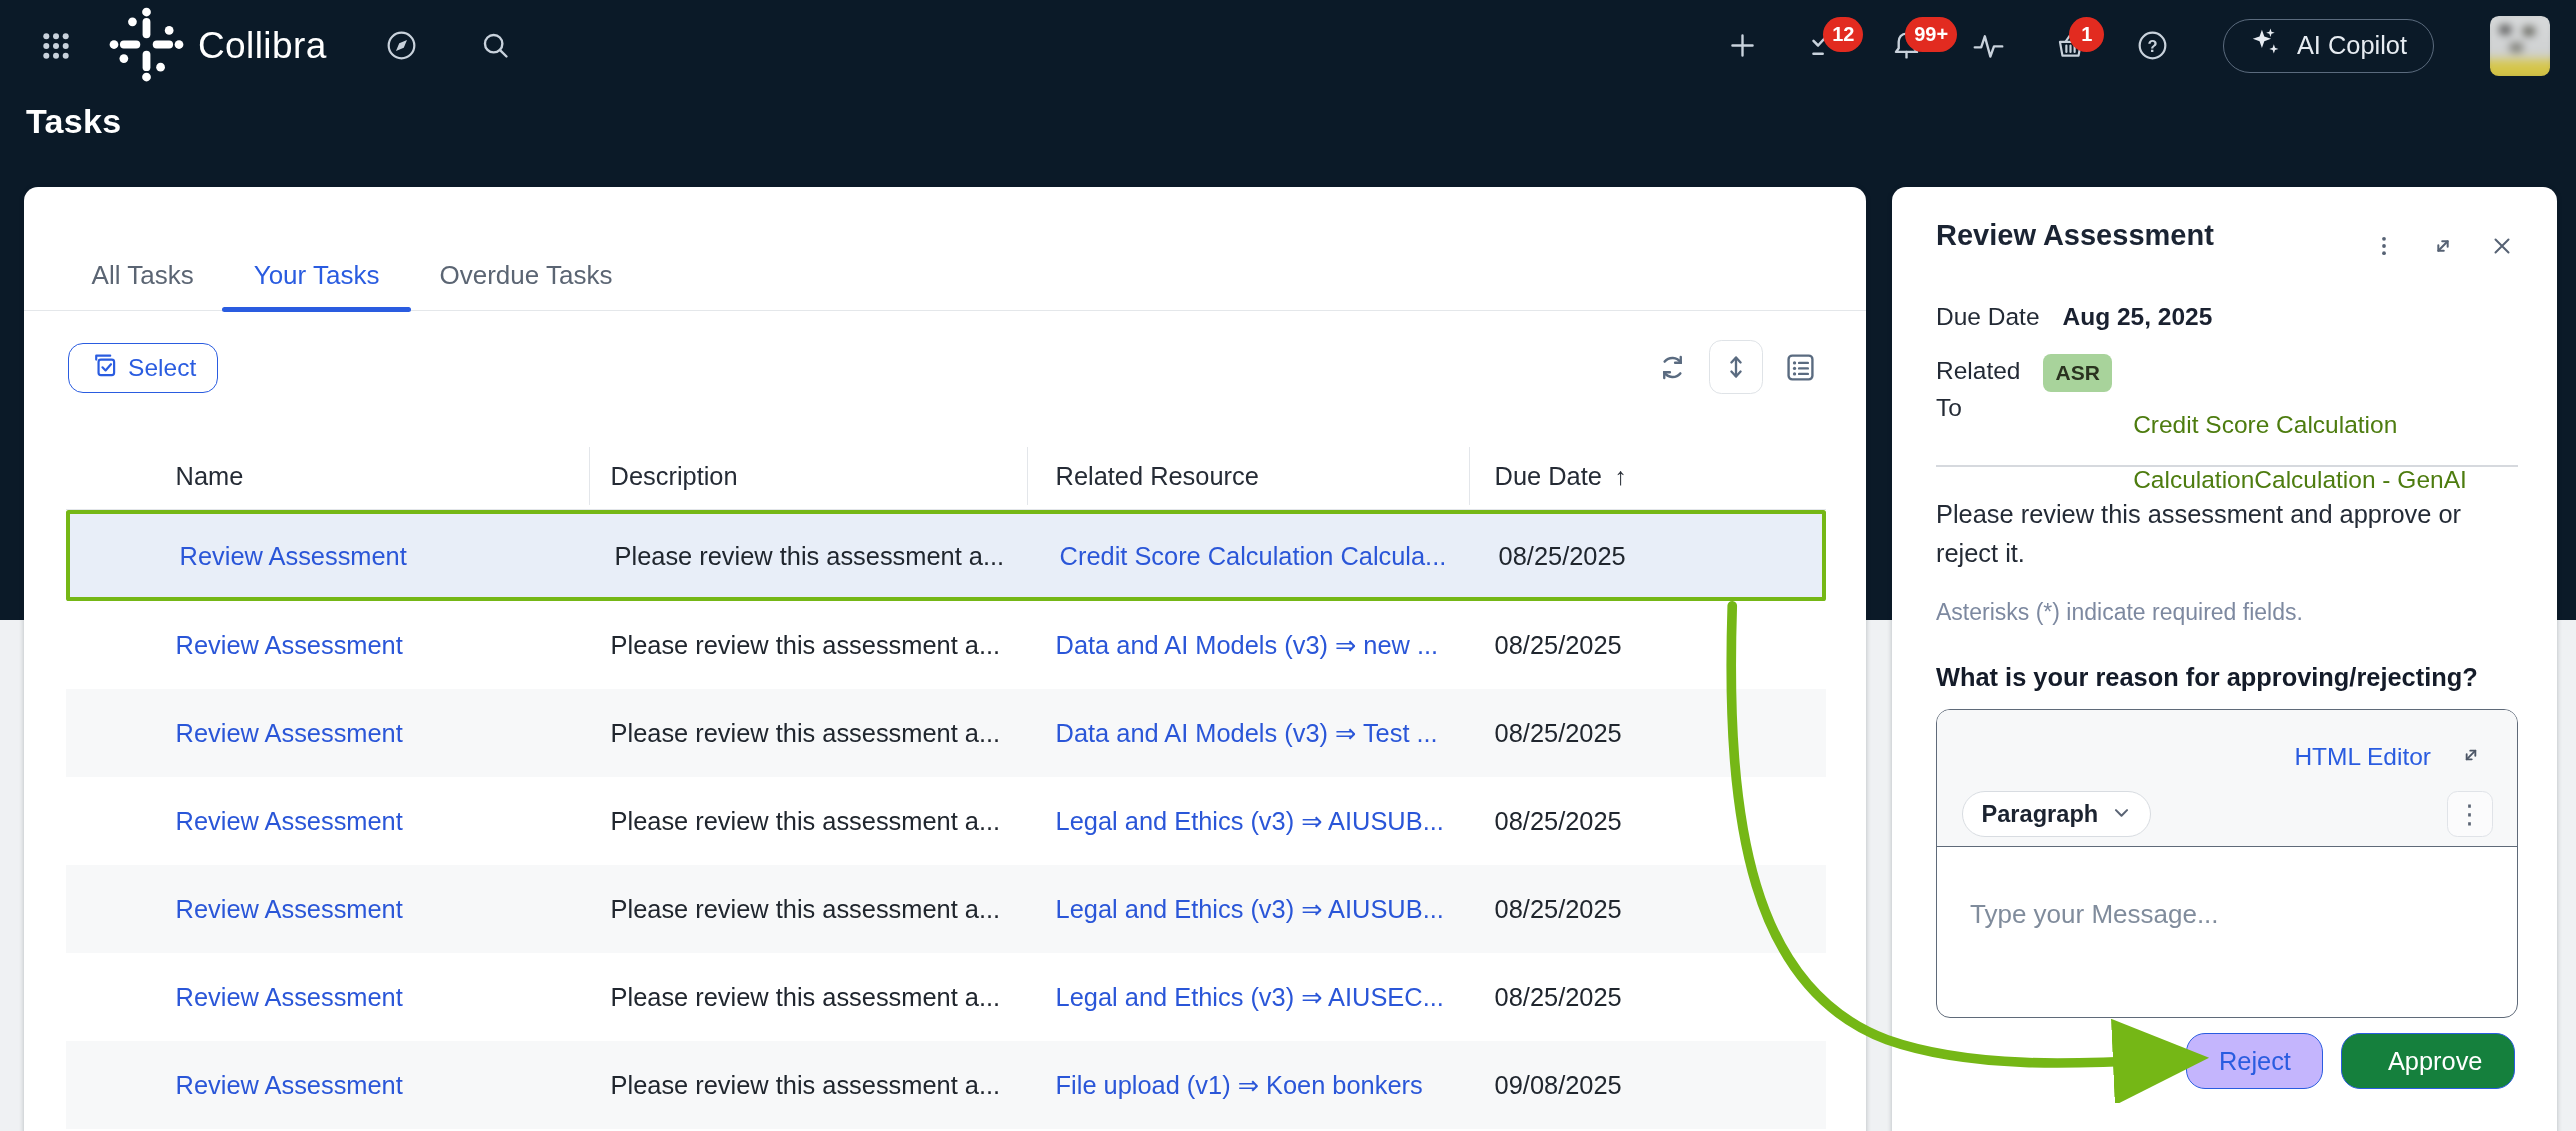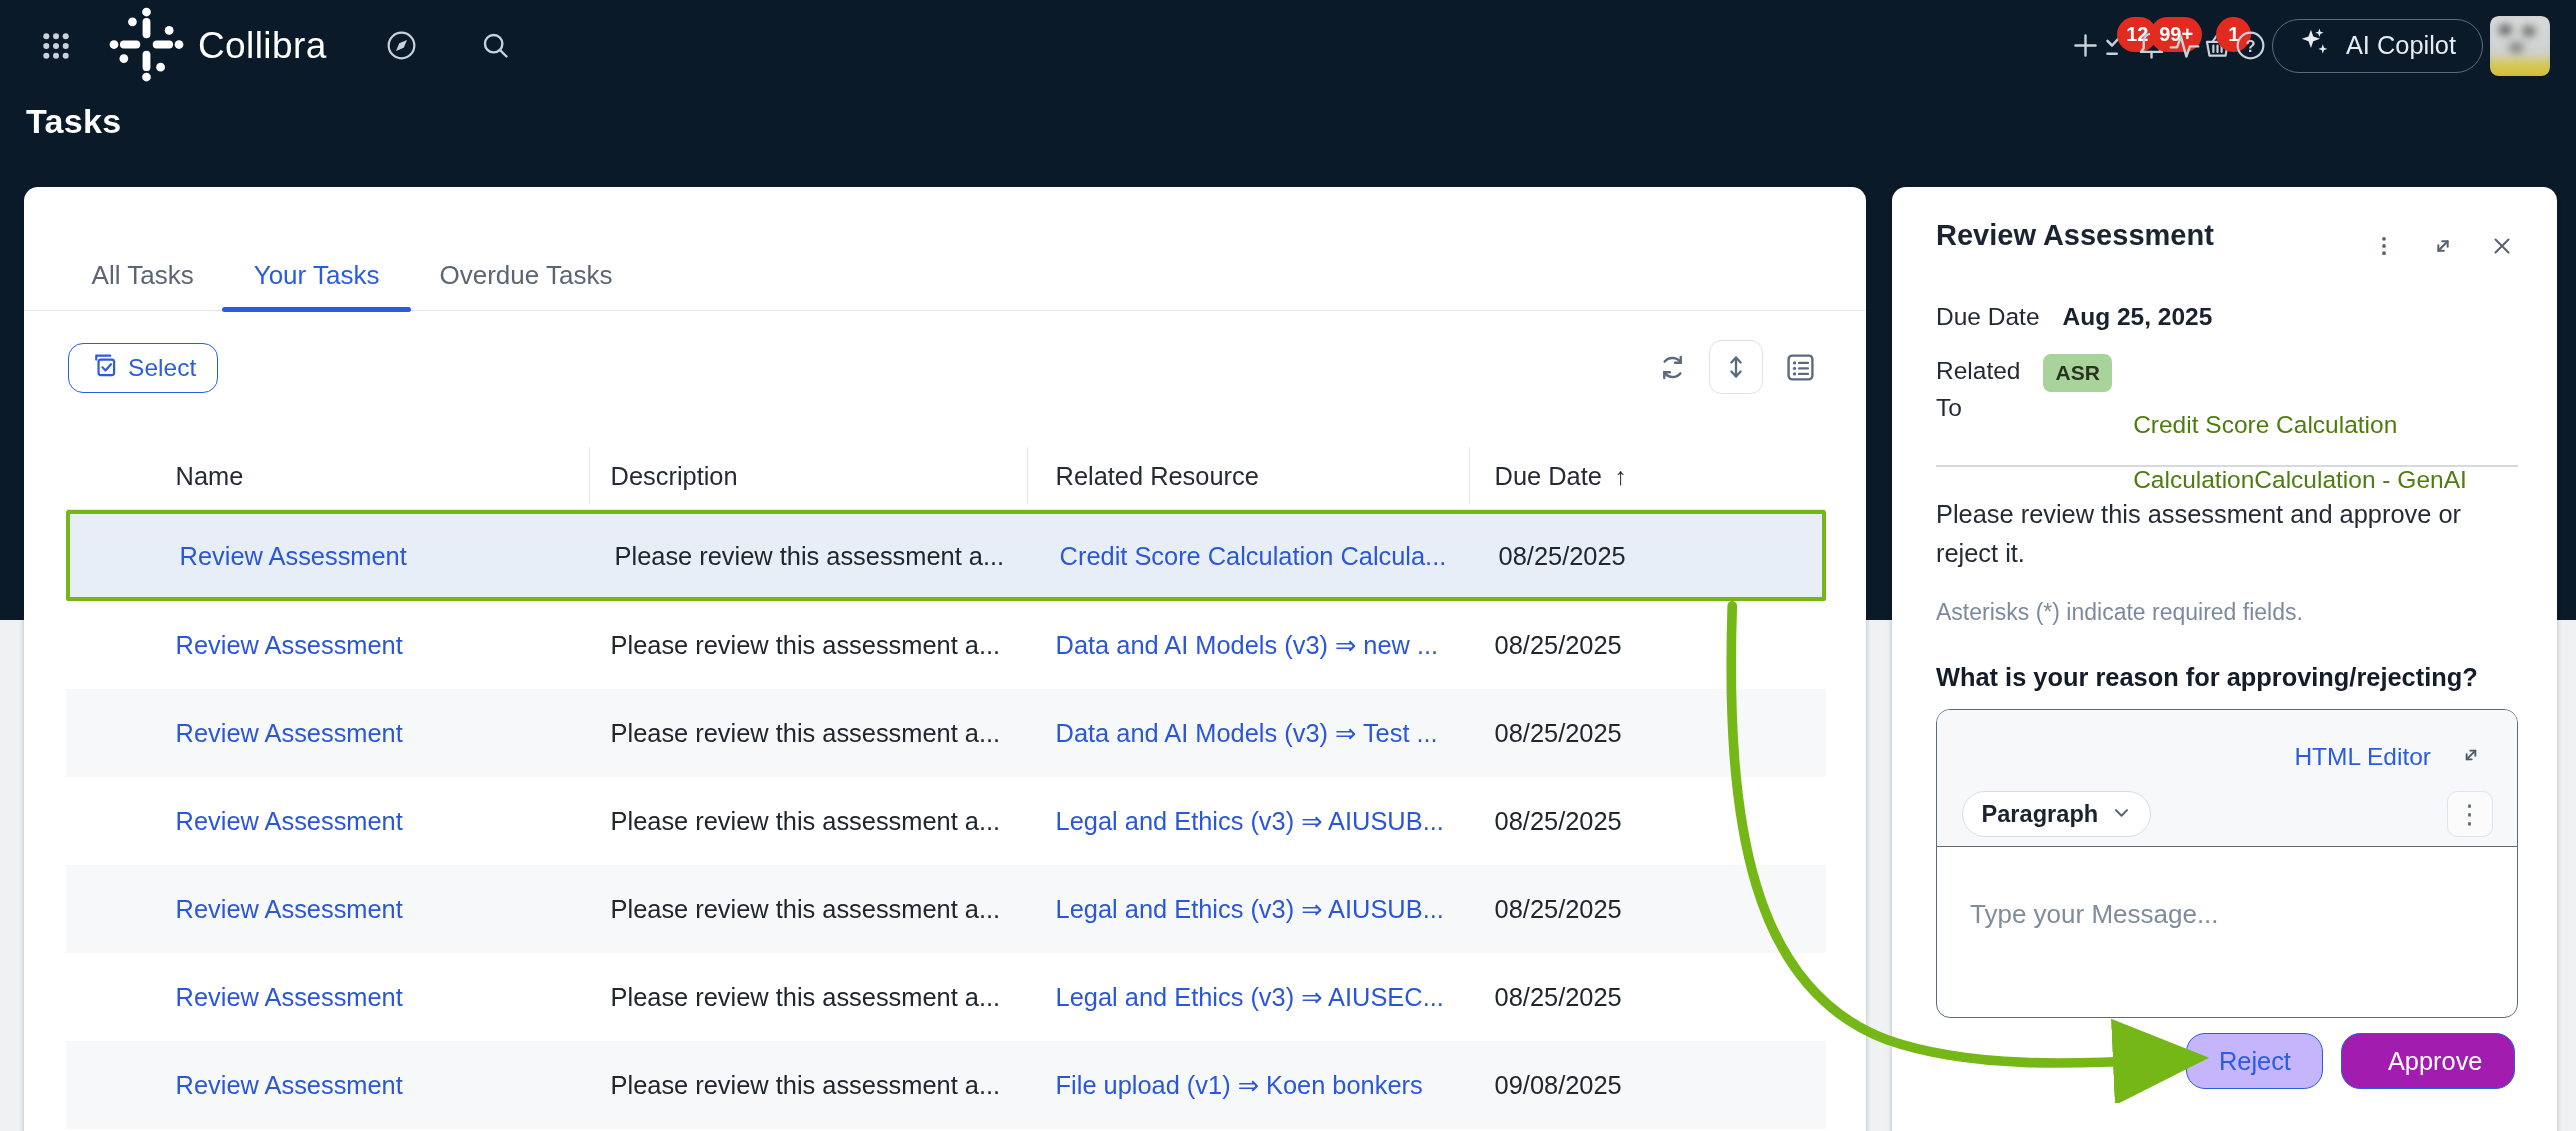--- a/index.html
+++ b/index.html
@@ -6,21 +6,21 @@
   html,body { width:2576px; height:1131px; }
   body { font-family:"Liberation Sans","DejaVu Sans",sans-serif; background:#eff1f3; overflow:hidden; }
   .page { position:relative; width:2576px; height:1131px; overflow:hidden; }
 
   
   .bg-top { position:absolute; left:0; top:0; width:100%; height:620px; background:#0b1a28; }
 
   
   .topbar { position:absolute; left:0; top:0; width:100%; height:91px; display:flex; align-items:center; color:#c9d2dc; }
   .tb-left { display:flex; align-items:center; gap:37px; padding-left:39px; }
-  .tb-right { position:absolute; right:26px; top:0; height:91px; display:flex; align-items:center; }
+  .tb-right { position:absolute; right:26px; top:0; height:91px; display:flex; align-items:center; gap:49px; }
   .icon-btn { position:relative; width:33px; height:33px; display:flex; align-items:center; justify-content:center; cursor:pointer; color:#c9d2dc; background:none; border:none; }
   .icon-btn svg { display:block; }
   .logo-wrap { display:flex; align-items:center; gap:14px; }
   .wordmark { color:#ffffff; font-size:37px; font-weight:500; letter-spacing:0.4px; }
   .badge { position:absolute; top:-12.3px; left:15.8px; min-width:35px; height:35px; padding:0 8.8px; background:#e22b20; color:#fff; border-radius:17.5px; font-size:20px; font-weight:700; display:flex; align-items:center; justify-content:center; }
   .ai-btn { display:flex; align-items:center; gap:14px; height:54px; padding:0 26px; border:1.8px solid #5b6b7e; border-radius:27px; background:transparent; color:#e7ecf2; font-size:25.4px; font-weight:500; cursor:pointer; margin-left:5.3px; }
   .avatar { width:60px; height:60px; border-radius:8.8px; overflow:hidden; position:relative; margin-left:7px; cursor:pointer; }
   .avatar-img { position:absolute; inset:-7px; filter:blur(4.4px);
     background:
       radial-gradient(12.3px 8.8px at 30% 28%, #3a3a3a 0 40%, transparent 60%),
@@ -86,21 +86,21 @@
   .para-pill { position:absolute; left:24.5px; top:81px; height:46px; display:flex; align-items:center; gap:14px; padding:0 19px; background:#fff; border:1.8px solid #d8dce1; border-radius:23px; font-size:23.6px; font-weight:600; color:#1b2330; font-family:inherit; cursor:pointer; }
   .para-pill .chev { color:#5a6474; }
   .ed-kebab { position:absolute; right:24.5px; top:81px; width:46px; height:46px; background:#fbfbfc; border:1.8px solid #e0e3e8; border-radius:10.5px; color:#5a6474; font-size:26px; display:flex; align-items:center; justify-content:center; cursor:pointer; }
   .ed-body { position:absolute; left:0; top:138px; right:0; bottom:0; padding:51px 33px; }
   .ed-placeholder { font-size:26px; color:#808c9c; }
 
   
   .dp-actions { position:absolute; left:0; top:846px; width:100%; display:flex; justify-content:flex-end; gap:17.5px; padding-right:42px; }
   .btn { height:56px; border-radius:19px; font-size:25.4px; font-weight:500; font-family:inherit; cursor:pointer; padding:0 31.5px; }
   .btn-reject { background:#c4b5fd; border:1.8px solid #2a5ce0; color:#2a5ce0; }
-  .btn-approve { background:#a21caf; border:1.8px solid #2a5ce0; color:#fff;padding-left:46px; }
+  .btn-approve { background:#15803d; border:1.8px solid #2a5ce0; color:#fff;padding-left:46px; }
 
   
   .annot-arrow { position:absolute; left:1664px; top:560px; pointer-events:none; z-index:5; }
 </style>
 </head>
 <body>
 
 <div class="page">
   <div class="bg-top"></div>
 

